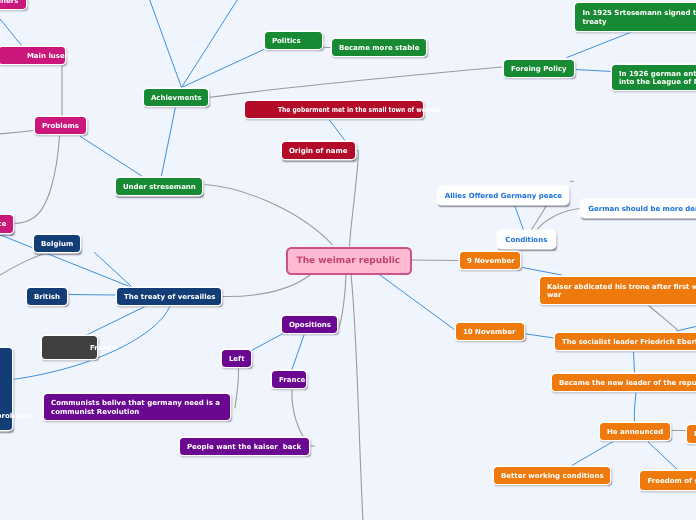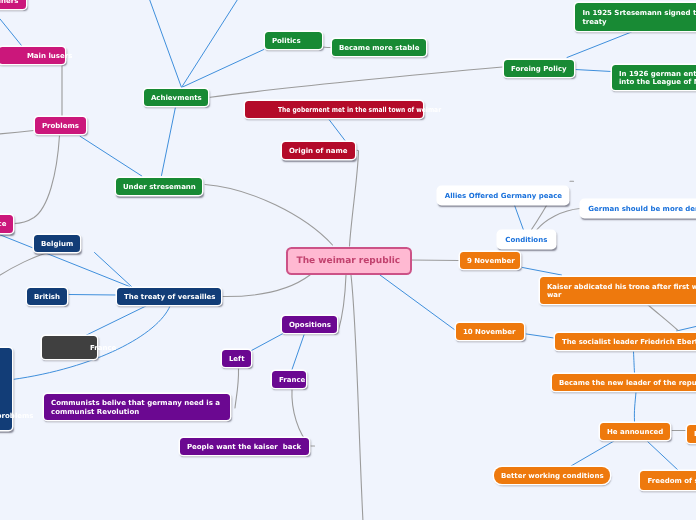--- a/index.html
+++ b/index.html
@@ -105,15 +105,15 @@
     <div class="node wb" style="left: 498.25px; top: 231.25px; width: 56.5px; height: 16.5px; background: rgb(255, 255, 255); color: rgb(24, 112, 219); font-size: 7px;"><span class="nt">Conditions</span></div>
     <div class="node wb" style="left: 581.25px; top: 200.25px; width: 154.5px; height: 16.5px; background: rgb(255, 255, 255); color: rgb(24, 112, 219); font-size: 7px;"><span class="nt">German should be more democratic</span></div>
     <div class="node" style="left: 459.9px; top: 251.9px; width: 60.2px; height: 17.2px; background: rgb(238, 121, 13); color: rgb(255, 255, 255); font-size: 7px;"><span class="nt">9 November</span></div>
     <div class="node" style="left: 539.9px; top: 277.4px; width: 182.2px; height: 26.2px; background: rgb(238, 121, 13); color: rgb(255, 255, 255); font-size: 7px;"><span class="nt" style="transform: scaleX(0.985); transform-origin: left center;">Kaiser abdicated his trone after first world
 war</span></div>
     <div class="node" style="left: 455.9px; top: 322.9px; width: 68.2px; height: 17.2px; background: rgb(238, 121, 13); color: rgb(255, 255, 255); font-size: 7px;"><span class="nt">10 November</span></div>
     <div class="node" style="left: 554.9px; top: 332.9px; width: 152.2px; height: 17.2px; background: rgb(238, 121, 13); color: rgb(255, 255, 255); font-size: 7px;"><span class="nt" style="transform: scaleX(0.985); transform-origin: left center;">The socialist leader Friedrich Ebert</span></div>
     <div class="node" style="left: 551.9px; top: 373.9px; width: 168.2px; height: 17.2px; background: rgb(238, 121, 13); color: rgb(255, 255, 255); font-size: 7px;"><span class="nt" style="transform: scaleX(0.99); transform-origin: left center;">Became the new leader of the republic</span></div>
     <div class="node" style="left: 599.9px; top: 422.9px; width: 70.2px; height: 17.2px; background: rgb(238, 121, 13); color: rgb(255, 255, 255); font-size: 7px;"><span class="nt">He announced</span></div>
     <div class="node" style="left: 686.9px; top: 424.9px; width: 40.2px; height: 18.2px; background: rgb(238, 121, 13); color: rgb(255, 255, 255); font-size: 7px;"><span class="nt">E</span></div>
-    <div class="node" style="left: 493.9px; top: 466.9px; width: 116.2px; height: 17.2px; background: rgb(238, 121, 13); color: rgb(255, 255, 255); font-size: 7px; border-radius: 8px;"><span class="nt">Better working conditions</span></div>
+    <div class="node" style="left: 493.9px; top: 466.9px; width: 116.2px; height: 17.2px; background: rgb(238, 121, 13); color: rgb(255, 255, 255); font-size: 7px;"><span class="nt">Better working conditions</span></div>
     <div class="node" style="left: 640.4px; top: 470.7px; width: 93.2px; height: 19.2px; background: rgb(238, 121, 13); color: rgb(255, 255, 255); font-size: 7px;"><span class="nt">Freedom of speech</span></div>
   </div>
 
 </body></html>

